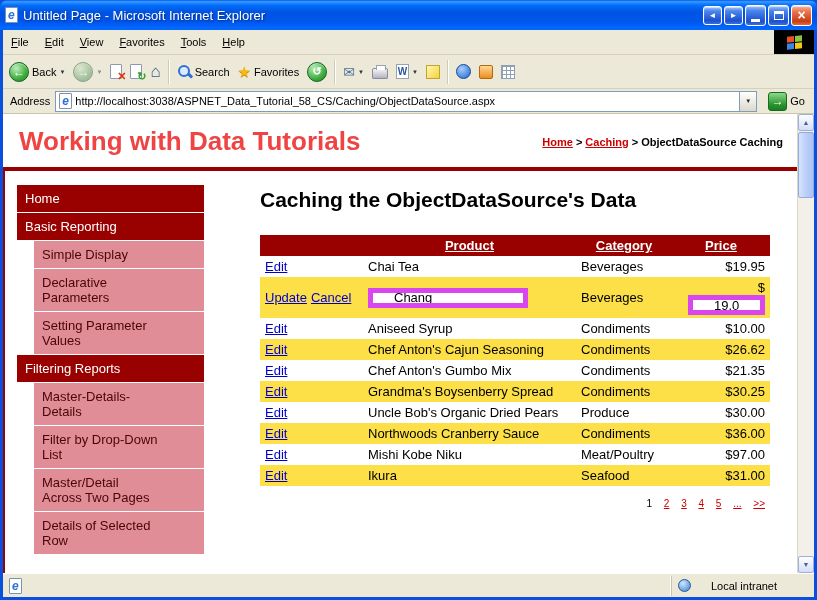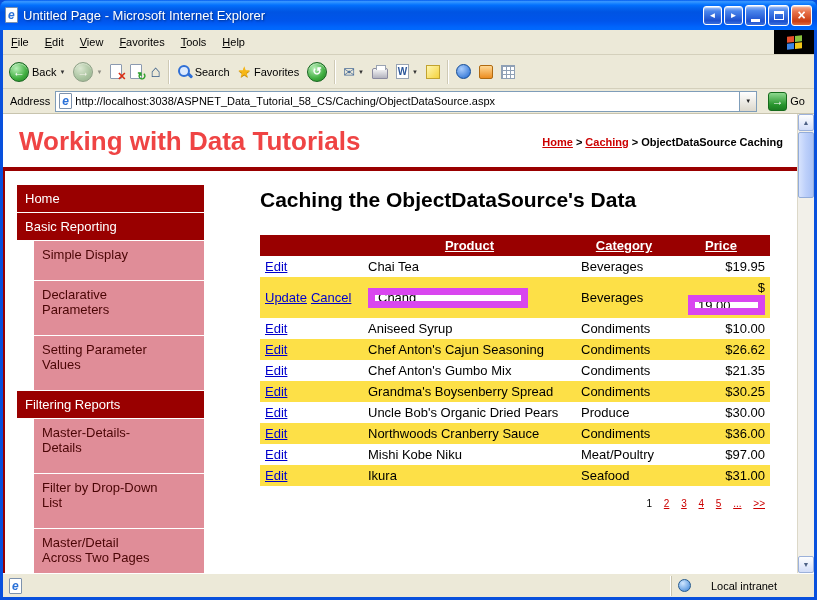--- a/index.html
+++ b/index.html
@@ -72,32 +72,32 @@
   .page{flex:1;min-width:0;display:flex;flex-direction:column;overflow:hidden;background:#fff}
   .page-header{display:flex;align-items:center;justify-content:space-between;padding:12px 14px 10px 16px;flex:none}
   .site-title{font-size:26px;font-weight:bold;color:#ef4444}
   .crumbs{font-size:11px;font-weight:bold;color:#000;white-space:nowrap}
   .crumbs a{color:#cc0000;text-decoration:underline}
   .crumbs .s{margin:0 3px}
   .rule{height:4px;background:#990000;flex:none}
   .page-body{flex:1;display:flex;border-left:2px solid #990000;min-height:0}
   .sidebar{width:187px;flex:none;margin:14px 0 0 12px;font-size:13px}
   .nav-h{background:#990000;color:#fff;padding:6px 8px;border-bottom:1px solid #fff}
-  .nav-i{background:#e08d98;color:#4a0505;margin-left:17px;padding:6px 44px 18px 8px;border-bottom:1px solid #fff}
+  .nav-i{background:#e08d98;color:#4a0505;margin-left:17px;padding:6px 44px 6px 8px;border-bottom:1px solid #fff}
   .main{flex:1;padding:6px 0 0 56px;min-width:0}
   .heading{font-size:21px;font-weight:bold;color:#000;line-height:1.25;max-width:390px;margin:10px 0 22px}
   table.grid{border-collapse:collapse;font-size:13px}
   .grid th{background:#990000;color:#fff;padding:3px 4px;font-weight:bold;text-align:center}
   .grid th a{color:#fff;text-decoration:underline}
   .grid td{padding:3px 5px;vertical-align:middle;color:#000}
   .grid tr.alt{background:#fde047}
   .grid a.lnk{color:#0000cc;text-decoration:underline;margin-right:4px}
   .c-edit{width:103px}.c-prod{width:213px}.c-cat{width:96px}.c-price{width:93px}
   td.c-price{text-align:right}
-  .tin{border:7px solid #d946ef;height:20px;font-size:13px;font-family:inherit;padding:1px 3px}
+  .tin{border:5px solid #d946ef;height:20px;font-size:13px;font-family:inherit;padding:1px 21px}
   .tin.prod{width:160px}
   .tin.price{width:77px;margin-left:11px}
   .pager{width:505px;text-align:right;font-size:10px;margin-top:12px;color:#000}
   .pager .cur{color:#000;margin-left:9px}
   .pager a{color:#cc0000;text-decoration:underline;margin-left:9px}
 
   
   .vscroll{width:17px;flex:none;background:#f2f0e9;display:flex;flex-direction:column;border-left:1px solid #dcd8c8}
   .sb{height:17px;flex:none;background:linear-gradient(180deg,#fefefe,#d2ddf8);border:1px solid #9cb1da;border-radius:2px;color:#4d6185;font-size:7px;display:flex;align-items:center;justify-content:center}
   .thumb{height:66px;flex:none;margin:1px 0;background:linear-gradient(90deg,#d7e3fd,#bccffa 50%,#aac2f5);border:1px solid #93acd9;border-radius:2px}

